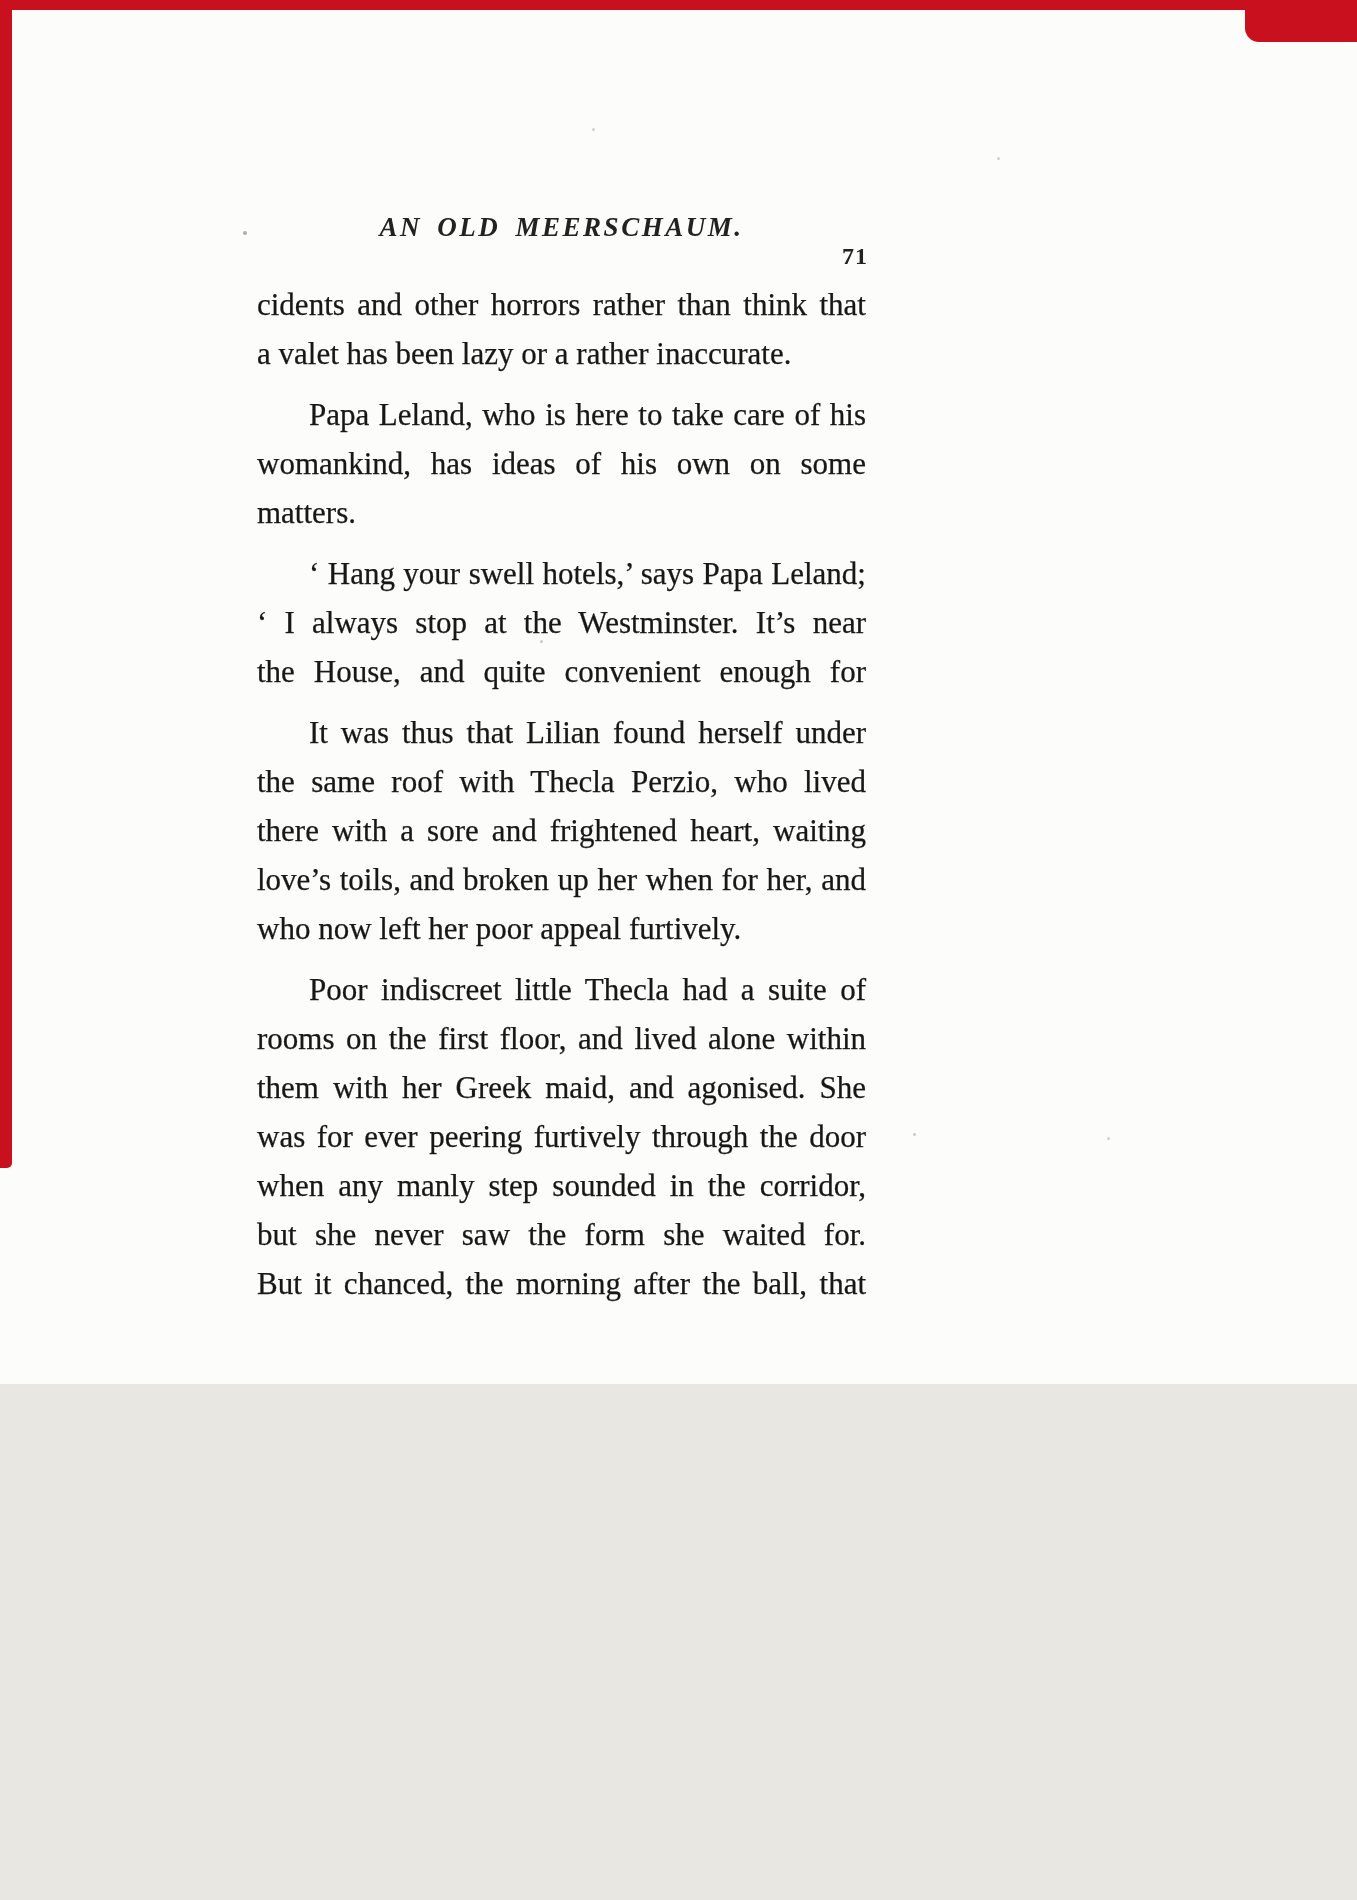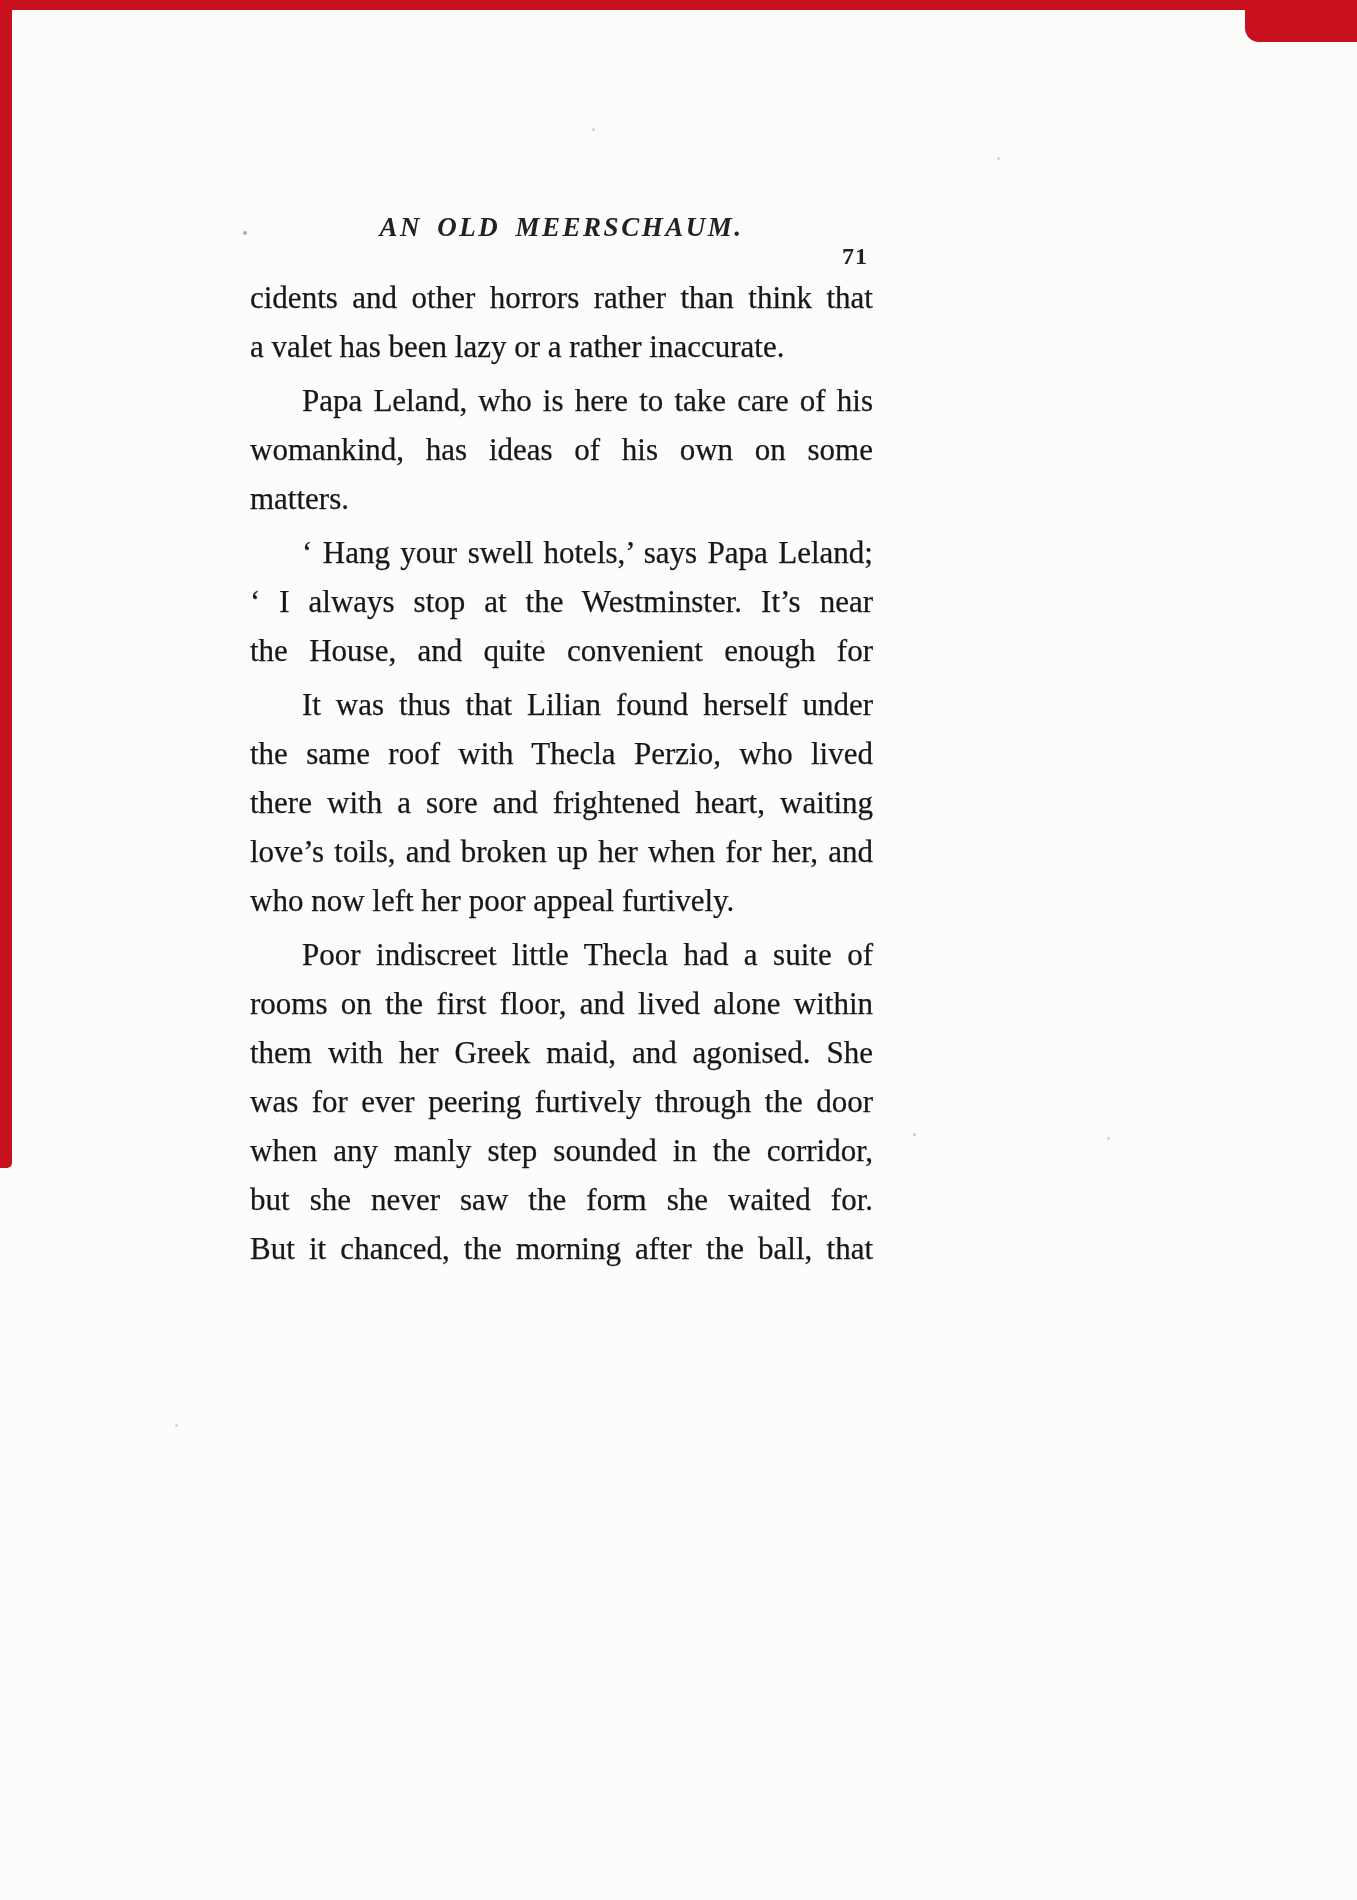--- a/index.html
+++ b/index.html
@@ -3,21 +3,21 @@
 <meta charset="utf-8">
 <style>
   html, body { margin: 0; padding: 0; }
   body {
     width: 1357px; height: 1900px;
     background: #e9e7e2;
     font-family: "Liberation Serif", "DejaVu Serif", serif;
   }
   .page {
     position: relative;
-    width: 1357px; height: 1900px;
+    width: 1357px; height: 1384px;
     background: #fcfcfa;
     overflow: hidden;
     color: #1b1b1b;
   }
   
   .edge { position: absolute; background: #c9101f; }
   .edge.top    { left: 0; top: 0; width: 1357px; height: 10px; }
   .edge.left   { left: 0; top: 0; width: 12px; height: 1168px; border-radius: 0 0 5px 0; }
   .edge.corner { right: 0; top: 0; width: 112px; height: 42px; border-radius: 0 0 0 14px; }
 
@@ -37,21 +37,21 @@
     margin-top: 28px;
   }
 
   
   .text-block {
     position: absolute; top: 268px; left: 245px; width: 633px;
     font-size: 31px; line-height: 49px;
     color: #171717;
     -webkit-text-stroke: 0.25px #1b1b1b;
   }
-  .para { margin: 5px; }
+  .para { margin: 12px; }
   .line {
     text-align: justify;
     text-align-last: justify;
     -moz-text-align-last: justify;
     white-space: normal;
   }
   .line.last { text-align-last: left; -moz-text-align-last: left; }
   .line.first-indent { padding-left: 52px; }
 
   

